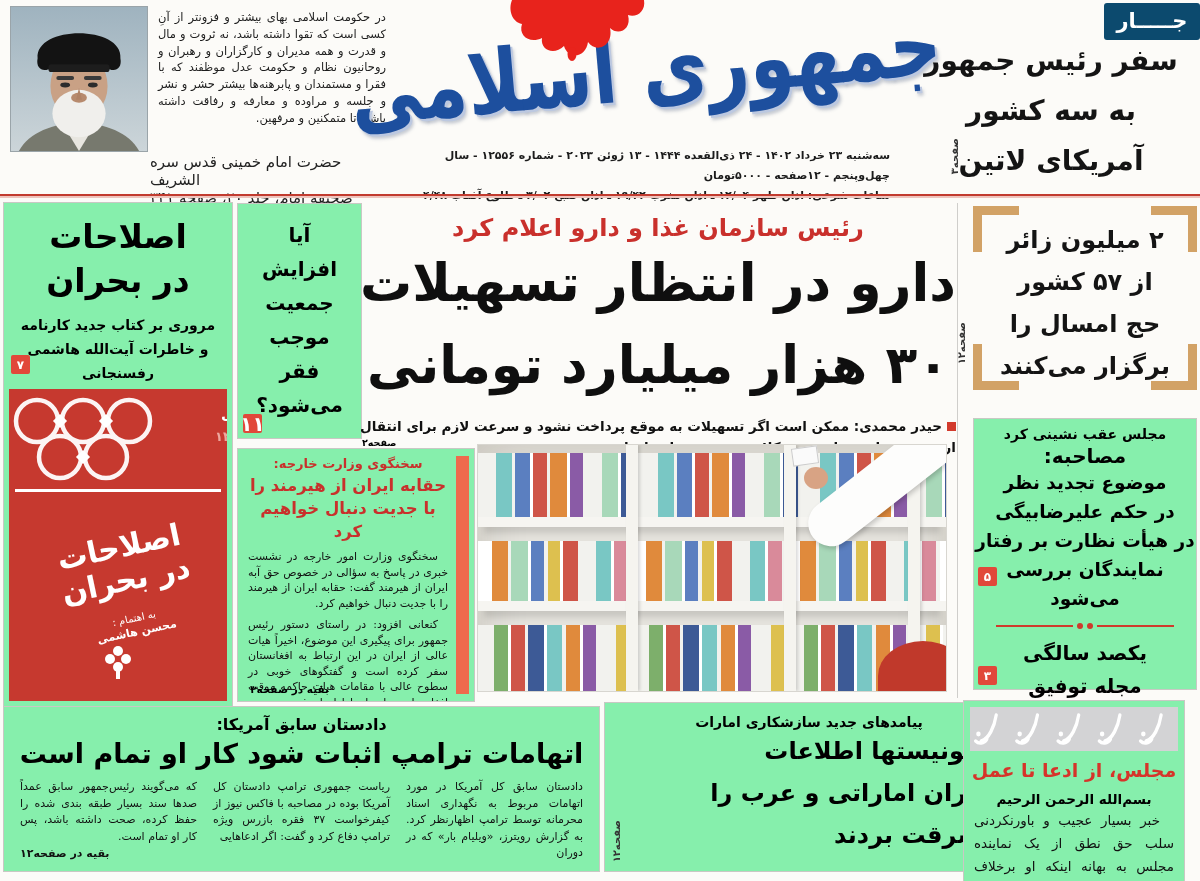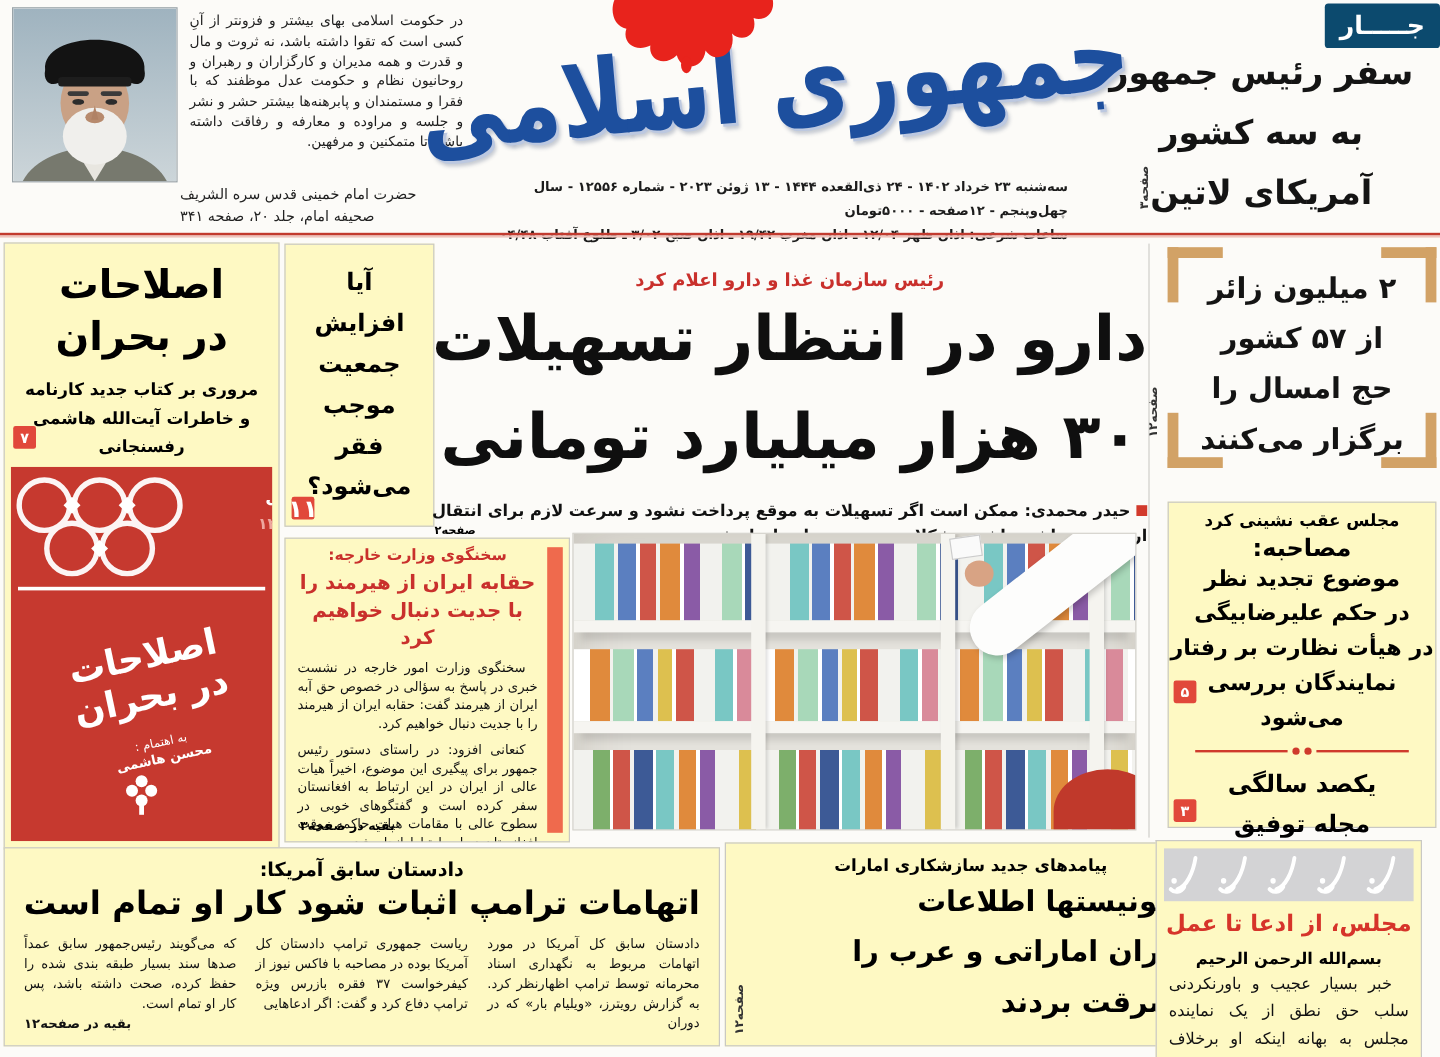--- a/index.html
+++ b/index.html
@@ -3,29 +3,29 @@
 <meta charset="utf-8">
 <style>
   * { margin:0; padding:0; box-sizing:border-box; }
   body { background:#e9e9e6; font-family:"DejaVu Sans", sans-serif; }
   .page { position:relative; width:1200px; height:881px; background:#fcfbf8; margin:0 auto; overflow:hidden; }
   .fa { direction:rtl; }
   .abs { position:absolute; }
   .b { font-weight:bold; }
   .ctr { text-align:center; }
   .jst { text-align:justify; }
-  .box { background:#fef9c3; border:1px solid #c9c8c4; }
+  .box { background:#86efac; border:1px solid #c9c8c4; }
   .badge { position:absolute; width:19px; height:19px; background:#e1483a; color:#fff;
            font-size:12px; font-weight:bold; display:flex; align-items:center; justify-content:center; border-radius:2px; }
   .vert { writing-mode:vertical-rl; transform:rotate(180deg); font-size:10px; font-weight:bold; color:#333; }
   .red { color:#c9302c; }
 
   
   .imam-photo { left:10px; top:6px; width:138px; height:146px; border:1px solid #9aa4a9; }
-  .imam-caption { left:150px; top:153px; width:210px; font-size:12px; line-height:18px; color:#222; text-align:left; }
+  .imam-caption { left:150px; top:153px; width:210px; font-size:15px; line-height:18px; color:#222; text-align:left; }
   .quote { left:158px; top:9px; width:228px; font-size:11.5px; line-height:16.8px; color:#1d1d1d; }
   .logo-wrap { left:398px; top:-6px; width:494px; height:150px; display:flex; align-items:center; justify-content:center; }
   .logo-text { font-size:72px; font-weight:bold; color:#1d4f9e; transform:rotate(-5deg) scaleY(1.22);
                text-shadow:2px 2px 0 #bcc8e0, 3px 4px 3px rgba(40,60,100,.25); white-space:nowrap; }
   .splash { left:508px; top:0; width:140px; height:62px; z-index:3; }
   .dates { left:393px; top:146px; width:497px; font-size:11px; font-weight:bold; color:#1c1c1c; line-height:20px; text-align:right; }
   .red-rule { left:0; top:194px; width:1200px; height:2px; background:#c23b2f; box-shadow:0 2px 0 #eec4bd; }
   .corner-tag { left:1104px; top:3px; width:96px; height:37px; background:#0c4a6e; color:#fff;
                 font-size:21px; font-weight:bold; text-align:center; line-height:36px; border-radius:3px; }
   .trip { left:905px; top:36px; width:292px; }
@@ -37,21 +37,21 @@
   .reforms { left:3px; top:202px; width:230px; height:506px; }
   .reforms .t { font-size:33px; line-height:44px; margin-top:12px; }
   .reforms .sub { font-size:14px; line-height:24px; margin-top:10px; padding:0 14px; }
   .book { position:absolute; left:5px; top:186px; width:218px; height:312px; }
 
   .population { left:237px; top:203px; width:125px; height:236px; }
   .population div { font-size:20px; font-weight:bold; line-height:34px; text-align:center; }
   .population .first { margin-top:14px; }
 
   .lead { left:352px; top:202px; width:612px; height:248px; }
-  .lead .kick { font-size:15px; margin-top:22px; }
+  .lead .kick { font-size:24px; margin-top:12px; }
   .lead .h { font-size:52px; line-height:82px; color:#0f0f0f; white-space:nowrap; }
   .lead .lede { font-size:13.5px; line-height:21px; margin-top:10px; padding:0 8px; color:#111; }
   .sq { display:inline-block; width:9px; height:9px; background:#d23a2c; margin-left:5px; }
   .lead .ref { position:absolute; left:10px; bottom:2px; font-size:9.5px; font-weight:bold; }
 
   .spokes { left:237px; top:448px; width:238px; height:254px; overflow:hidden; }
   .spokes .bar { position:absolute; right:5px; top:7px; bottom:7px; width:13px; background:#ef6a4d; }
   .spokes .inner { padding:7px 26px 6px 10px; }
   .spokes .k { font-size:13px; }
   .spokes .h { font-size:16.5px; line-height:23px; margin-top:3px; }

